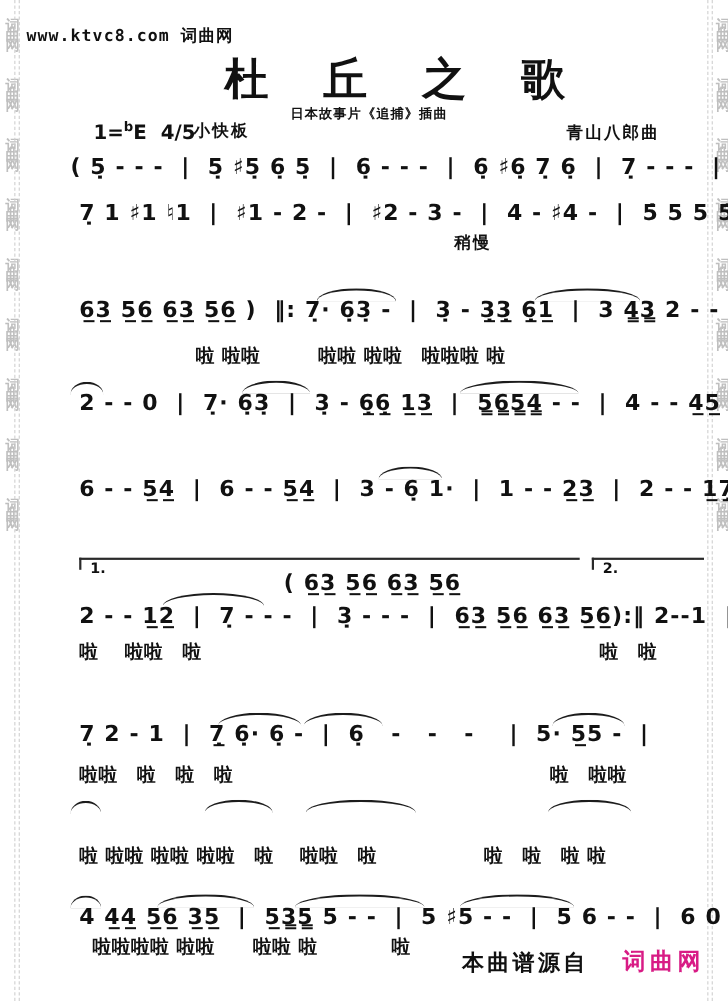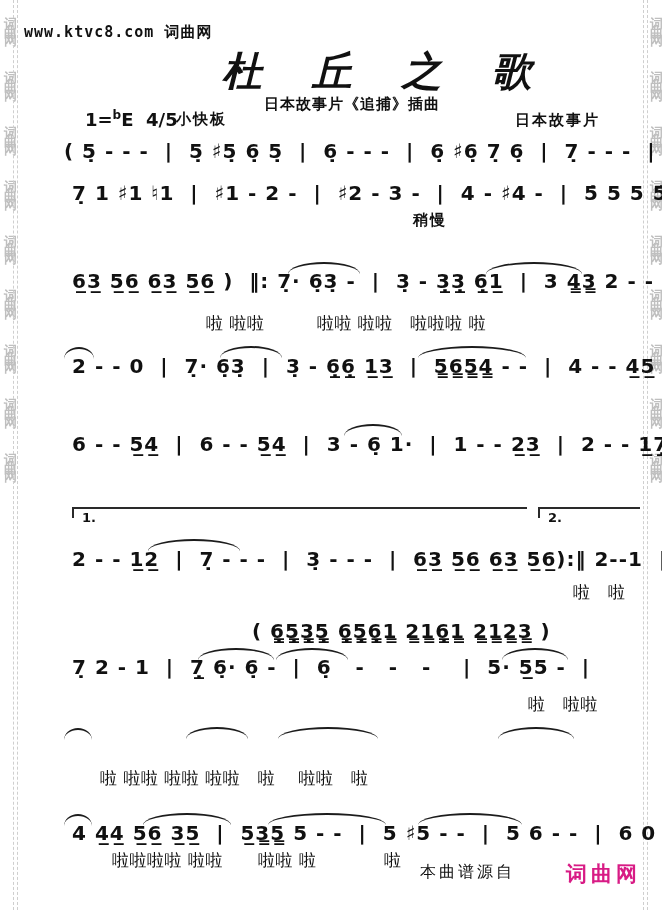--- a/index.html
+++ b/index.html
@@ -6,75 +6,78 @@
   .sheet{position:relative;width:662px;height:910px;background:#ffffff;
          font-family:"DejaVu Sans",sans-serif;color:#111;overflow:hidden;}
   .abs{position:absolute;white-space:pre;}
   .side-col{position:absolute;top:6px;height:898px;writing-mode:vertical-rl;
             font-size:13px;letter-spacing:9px;word-spacing:14px;color:#bfbfbf;
             font-weight:700;}
   .side-rule{position:absolute;top:0;width:3px;height:910px;
              border-left:1px dashed #cfcfcf;border-right:1px dashed #cfcfcf;}
   .wm{font-family:"DejaVu Sans Mono",monospace;font-size:15px;font-weight:700;letter-spacing:1px;}
   .title{font-family:"DejaVu Serif",serif;font-size:40px;font-weight:700;letter-spacing:18px;}
-  .subtitle{font-size:15px;font-weight:700;letter-spacing:1px;}
+  .subtitle{font-size:12px;font-weight:700;letter-spacing:1px;}
   .keysig{font-size:18px;font-weight:700;}
   .keysig sup{font-size:12px;font-weight:700;}
   .small-label{font-size:15px;font-weight:700;letter-spacing:2px;}
   .note{font-size:20px;font-weight:700;letter-spacing:1px;}
-  .lyr{font-size:17px;font-weight:400;letter-spacing:0.5px;margin-left:28px;}
+  .lyr{font-size:17px;font-weight:700;letter-spacing:0.5px;}
   .arc{position:absolute;height:10px;border-top:2px solid #1c1c1c;
        border-radius:50% 50% 0 0 / 100% 100% 0 0;}
   .volta{position:absolute;height:9px;border-top:2px solid #2a2a2a;
          border-left:2px solid #2a2a2a;}
   .volta-label{position:absolute;font-size:13px;font-weight:700;top:1px;left:8px;}
-  .footer-src{font-size:16px;font-weight:400;letter-spacing:3px;}
+  .footer-src{font-size:20px;font-weight:700;letter-spacing:3px;}
   .footer-brand{font-size:21px;font-weight:700;letter-spacing:4px;color:#d81b85;}
 </style>
 </head>
 <body>
 
 <div class="sheet">
 
   <div class="side-col" style="left:1px;">词曲网 词曲网 词曲网 词曲网 词曲网 词曲网 词曲网 词曲网 词曲网</div>
   <div class="side-rule" style="left:13px;"></div>
   <div class="side-rule" style="left:643px;"></div>
   <div class="side-col" style="left:647px;">词曲网 词曲网 词曲网 词曲网 词曲网 词曲网 词曲网 词曲网 词曲网</div>
 
   <div class="abs wm" style="left:24px;top:23px;">www.ktvc8.com 词曲网</div>
-  <div class="abs title" style="left:222px;top:44px;font-style:italic;">杜 丘 之 歌</div>
+  <div class="abs title" style="left:204px;top:44px;">杜 丘 之 歌</div>
   <div class="abs subtitle" style="left:264px;top:95px;">日本故事片《追捕》插曲</div>
 
   <div class="abs keysig" style="left:85px;top:108px;"><span>1=</span><sup>b</sup><span>E</span>&nbsp;&nbsp;<span>4/5</span></div>
   <div class="abs small-label" style="left:176px;top:110px;">小快板</div>
-  <div class="abs small-label" style="left:515px;top:111px;">日本故事片</div>
+  <div class="abs small-label" style="left:515px;top:111px;">青山八郎曲</div>
 
   <div class="abs note" style="left:64px;top:139px;">( 5̣ - - -  |  5̣ ♯5̣ 6̣ 5̣  |  6̣ - - -  |  6̣ ♯6̣ 7̣ 6̣  |  7̣ - - -  |</div>
   <div class="abs note" style="left:72px;top:181px;">7̣ 1 ♯1 ♮1  |  ♯1 - 2 -  |  ♯2 - 3 -  |  4 - ♯4 -  |  5̇ 5 5 5̇  |</div>
   <div class="abs small-label" style="left:413px;top:211px;">稍慢</div>
   <div class="abs note" style="left:72px;top:269px;">6̲3̲ 5̲6̲ 6̲3̲ 5̲6̲ )  ‖: 7̣· 6̣3̣ -  |  3̣ - 3̲̣3̲̣ 6̲̣1̲  |  3 4̳3̳ 2 - -  |</div>
   <div class="abs note" style="left:72px;top:354px;">2 - - 0  |  7̣· 6̣3̣  |  3̣ - 6̲̣6̲̣ 1̲3̲  |  5̳6̳5̳4̳ - -  |  4 - - 4̲5̲  |</div>
   <div class="abs note" style="left:72px;top:432px;">6 - - 5̲4̲  |  6 - - 5̲4̲  |  3 - 6̣ 1·  |  1 - - 2̲3̲  |  2 - - 1̲7̲̣  |</div>
 
   <div class="volta" style="left:72px;top:507px;width:453px;">
     <span class="volta-label">1.</span>
   </div>
   <div class="volta" style="left:538px;top:507px;width:100px;">
     <span class="volta-label">2.</span>
   </div>
 
+  <div class="abs note" style="left:258px;top:517px;">( 6̲3̲ 5̲6̲ 6̲3̲ 5̲6̲</div>
   <div class="abs note" style="left:72px;top:547px;">2 - - 1̲2̲  |  7̣ - - -  |  3̣ - - -  |  6̲3̲ 5̲6̲ 6̲3̲ 5̲6̲):‖ 2--1  |</div>
-  <div class="abs note" style="left:252px;top:619px;">( 6̳̣5̳̣3̳̣5̳̣ 6̳̣5̳̣6̳̣1̳ 2̳1̳6̳̣1̳ 2̳1̳2̳3̳ )</div>
   <div class="abs note" style="left:72px;top:655px;">7̣ 2 - 1  |  7̲̣ 6̣· 6̣ -  |  6̣   -   -   -    |  5· 5̲5 -  |</div>
   <div class="abs note" style="left:72px;top:821px;">4 4̲4̲ 5̲6̲ 3̲5̲  |  5̲3̳5̳ 5 - -  |  5 ♯5 - -  |  5 6 - -  |  6 0 0 0‖</div>
 
   <div class="abs lyr" style="left:178px;top:312px;">啦 啦啦　　　啦啦 啦啦　啦啦啦 啦</div>
+  <div class="abs lyr" style="left:72px;top:581px;">啦　 啦啦　啦</div>
   <div class="abs lyr" style="left:545px;top:581px;">啦　啦</div>
+  <div class="abs lyr" style="left:72px;top:693px;">啦啦　啦　啦　啦</div>
   <div class="abs lyr" style="left:500px;top:693px;">啦　啦啦</div>
   <div class="abs lyr" style="left:72px;top:767px;">啦 啦啦 啦啦 啦啦　啦　 啦啦　啦</div>
+  <div class="abs lyr" style="left:440px;top:767px;">啦　啦　啦 啦</div>
   <div class="abs lyr" style="left:84px;top:849px;">啦啦啦啦 啦啦</div>
   <div class="abs lyr" style="left:230px;top:849px;">啦啦 啦</div>
   <div class="abs lyr" style="left:356px;top:849px;">啦</div>
 
   <div class="arc" style="left:288px;top:262px;width:72px;"></div>
   <div class="arc" style="left:486px;top:262px;width:96px;"></div>
   <div class="arc" style="left:64px;top:347px;width:30px;"></div>
   <div class="arc" style="left:220px;top:346px;width:62px;"></div>
   <div class="arc" style="left:418px;top:346px;width:108px;"></div>
   <div class="arc" style="left:344px;top:424px;width:58px;"></div>

